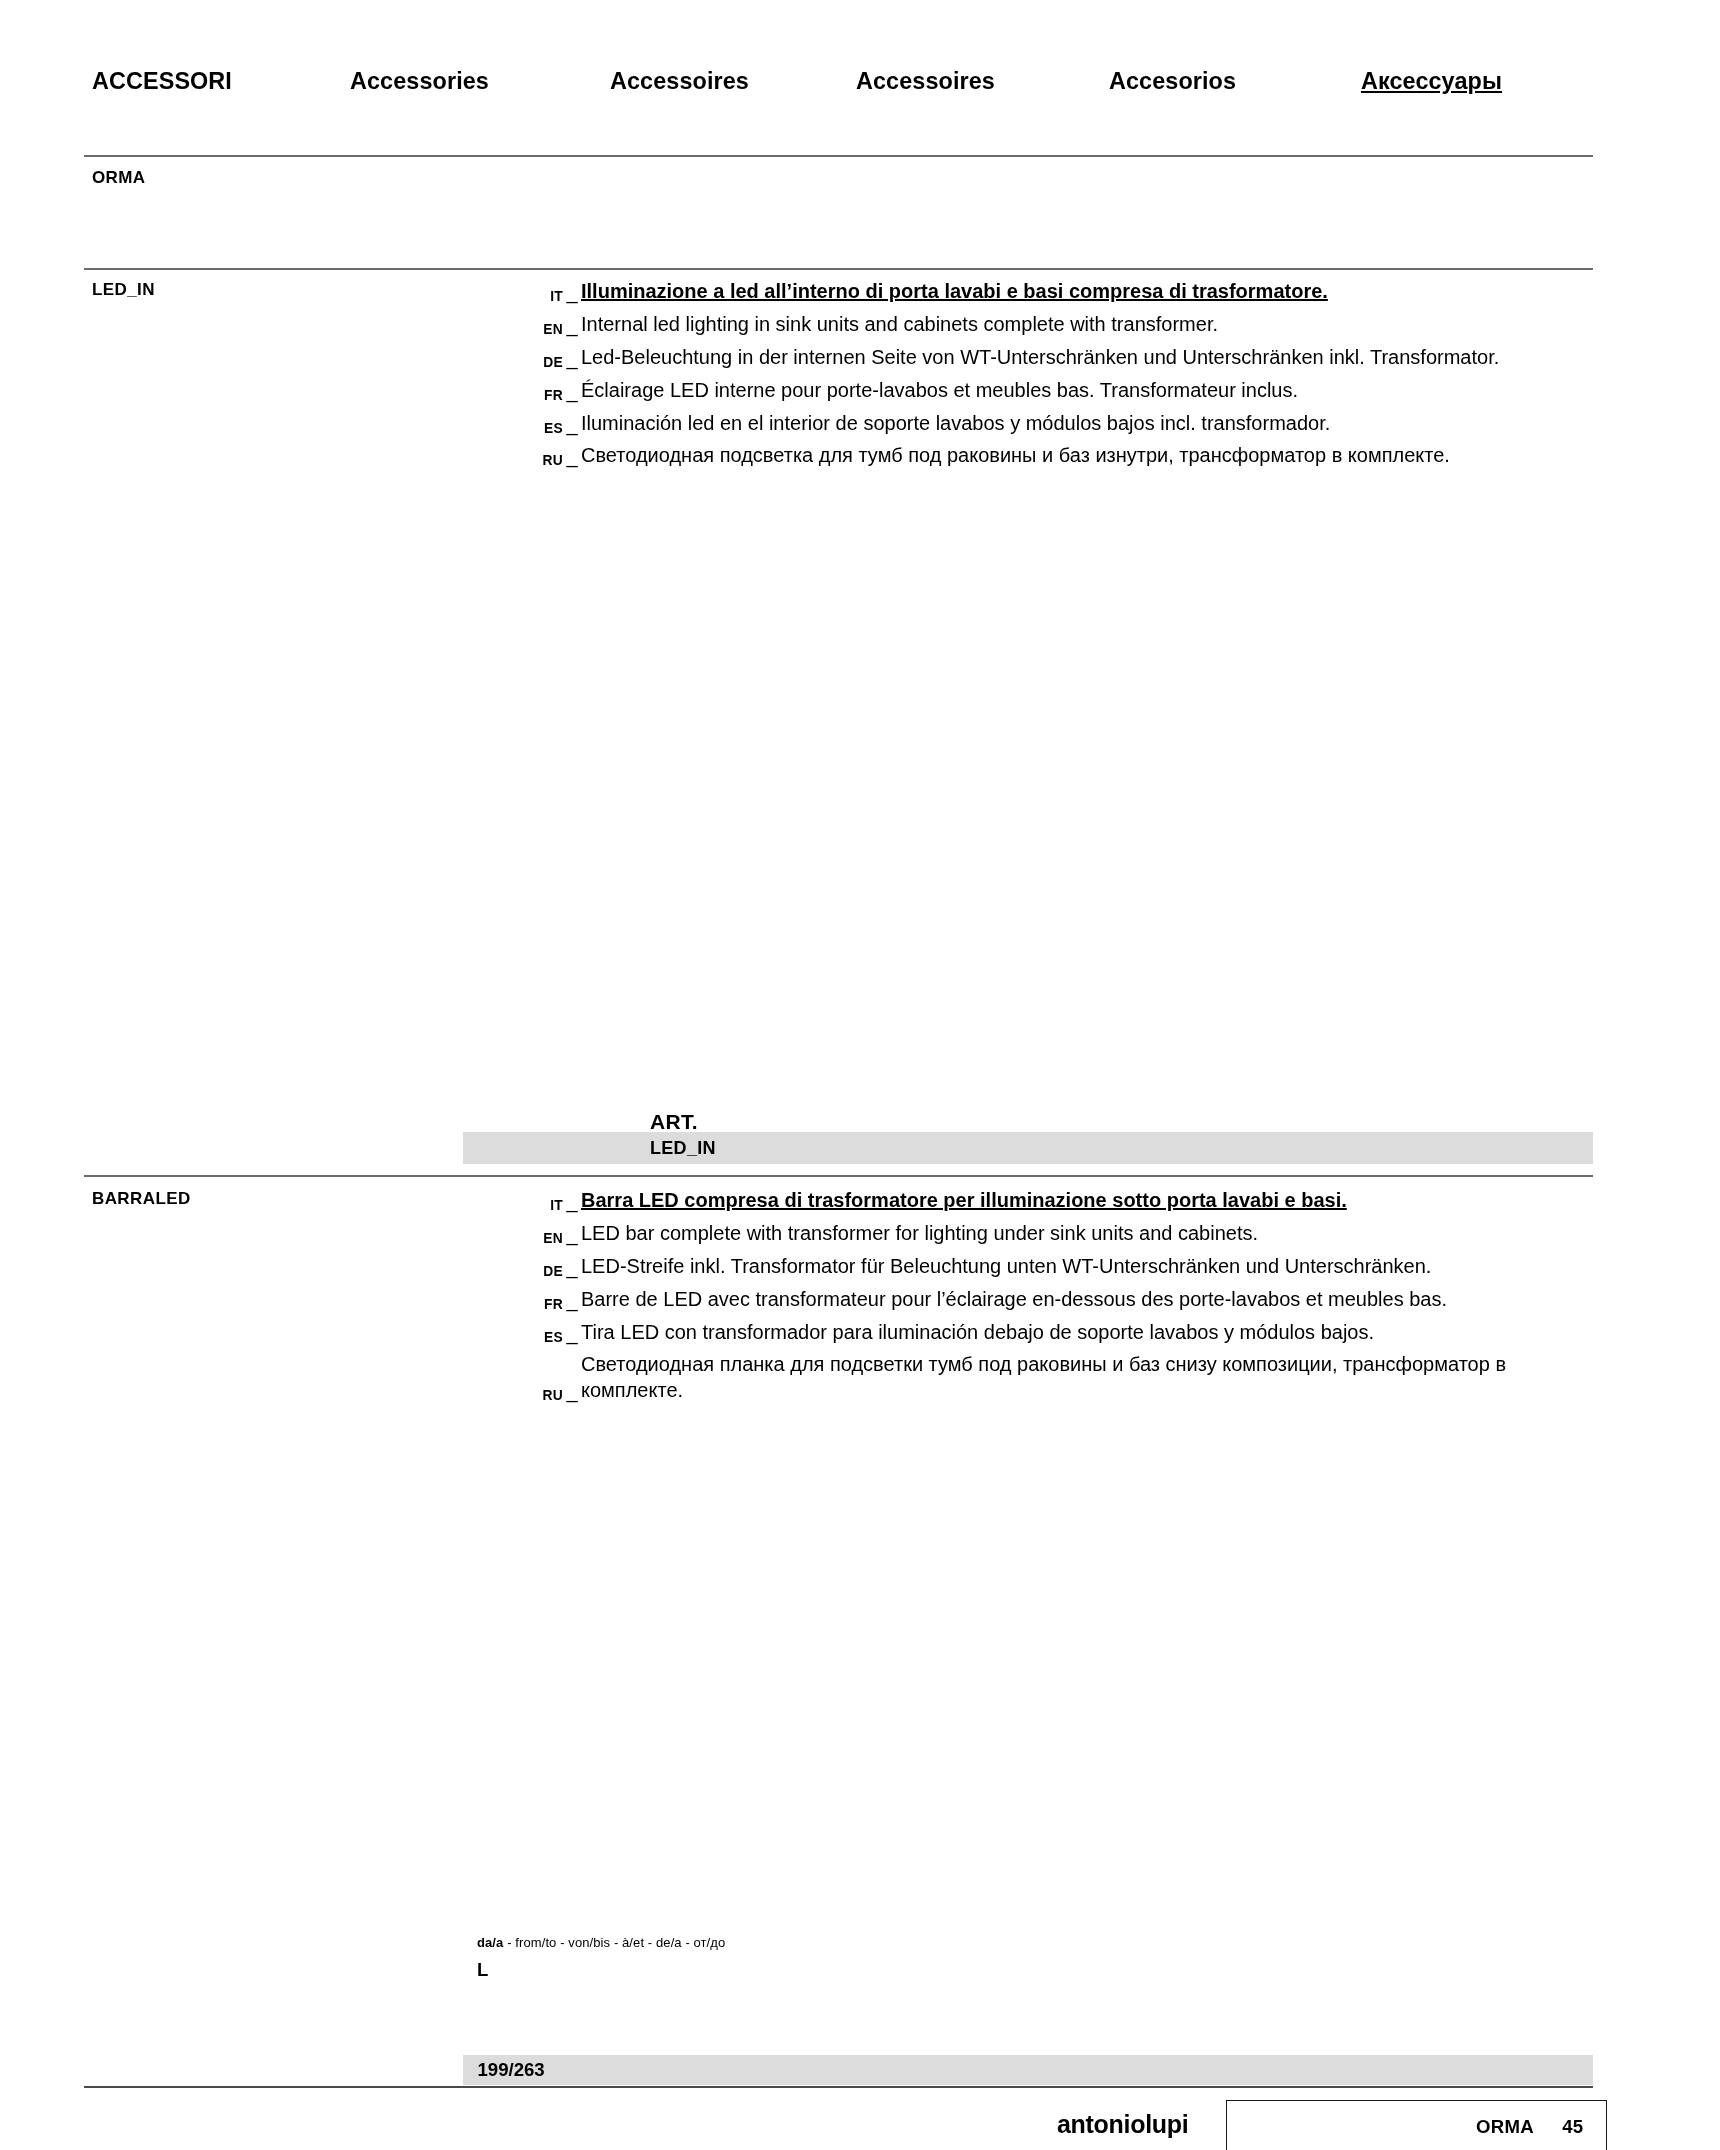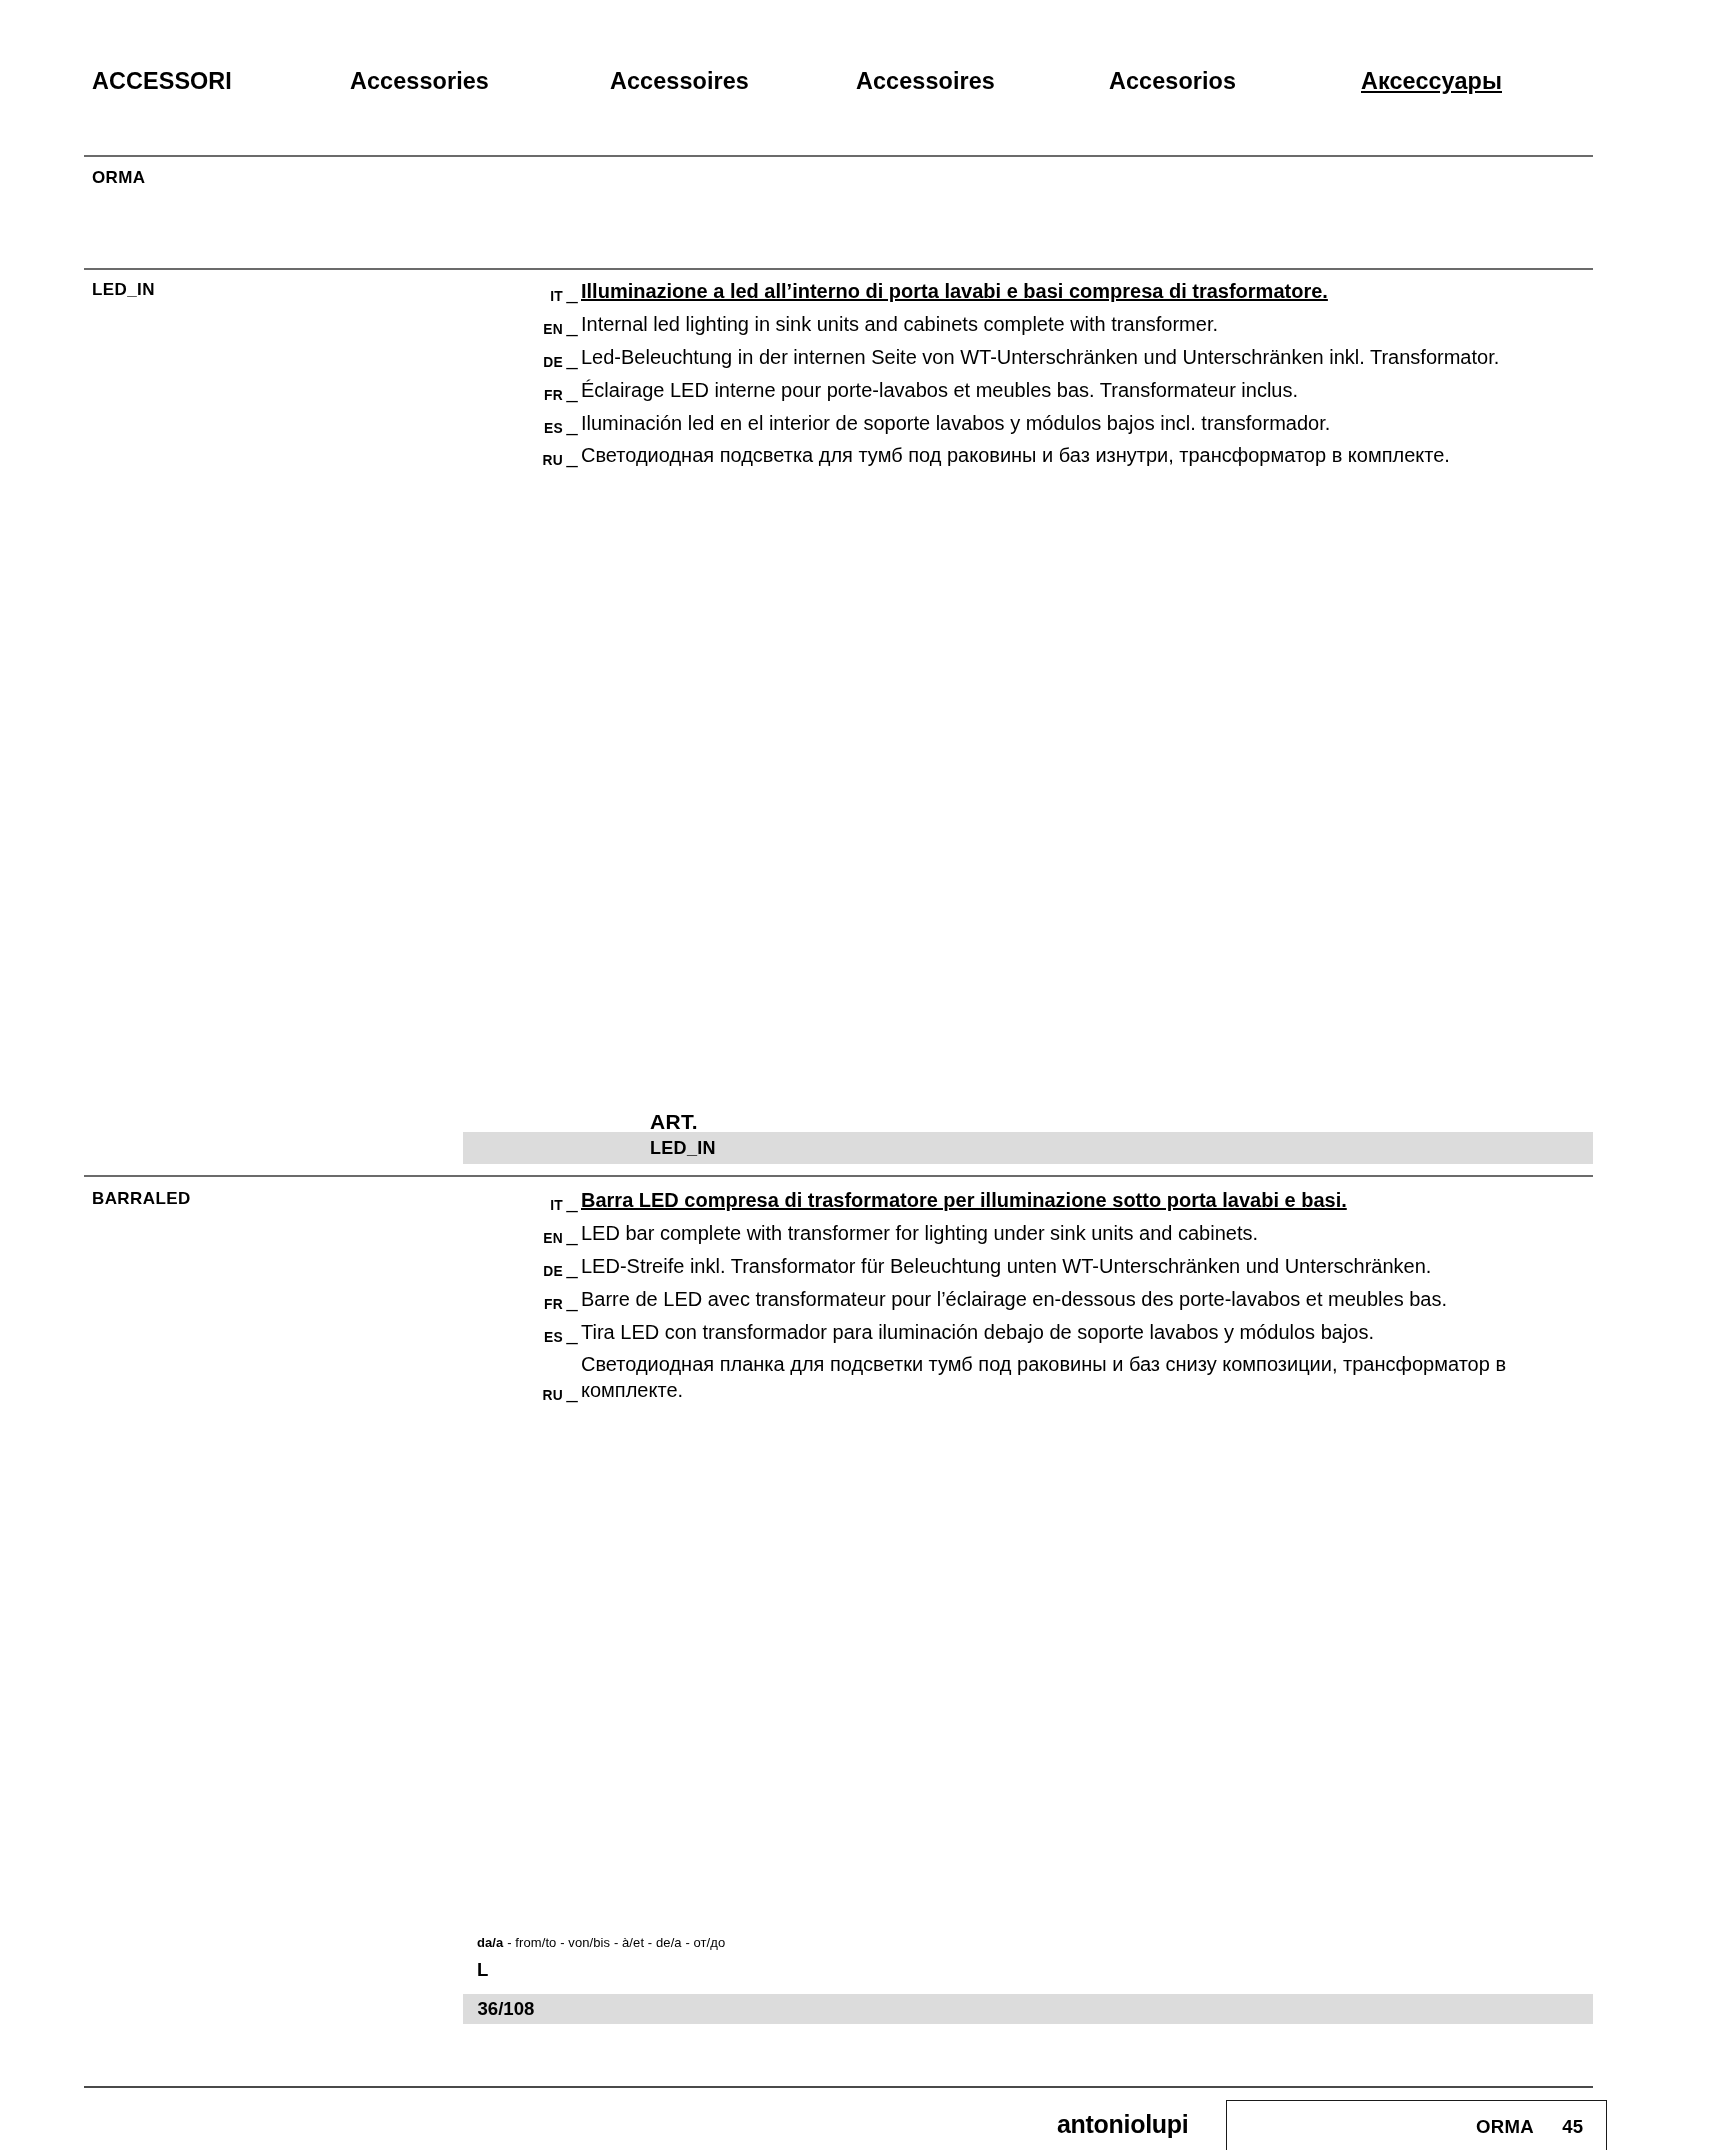--- a/index.html
+++ b/index.html
@@ -311,22 +311,22 @@
       <span class="desc-text">Светодиодная планка для подсветки тумб под раковины и баз снизу композиции, трансформатор в комплекте.</span>
     </div>
   </div>
 
   <div class="dim-legend">
     <b>da/a</b>
     <span>- from/to - von/bis - à/et - de/a - от/до</span>
   </div>
   <div class="dim-head">L</div>
 
-  <div class="dim-row shaded" style="top:1964px;">
-    <span>36/108</span>
+  <div class="dim-row shaded" style="top:2025px;">
+    <span>199/263</span>
   </div>
 
   <div class="footer-rule"></div>
   <div class="brand">antoniolupi</div>
   <div class="page-box">
     <div class="page-box-collection">ORMA</div>
     <div class="page-box-number">45</div>
   </div>
 
 </div>

